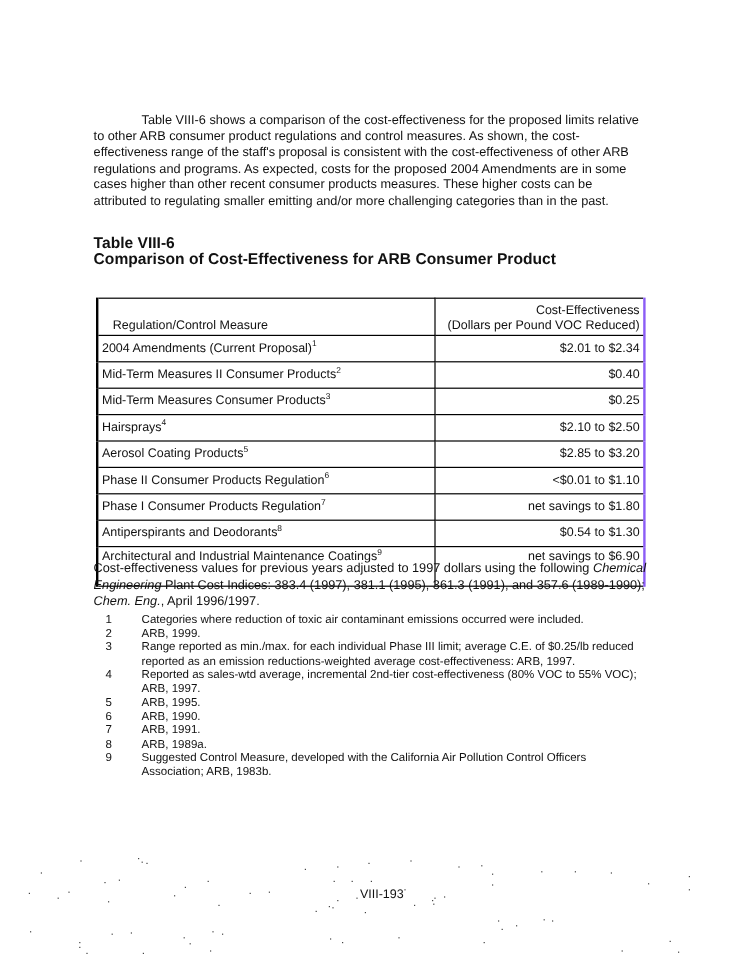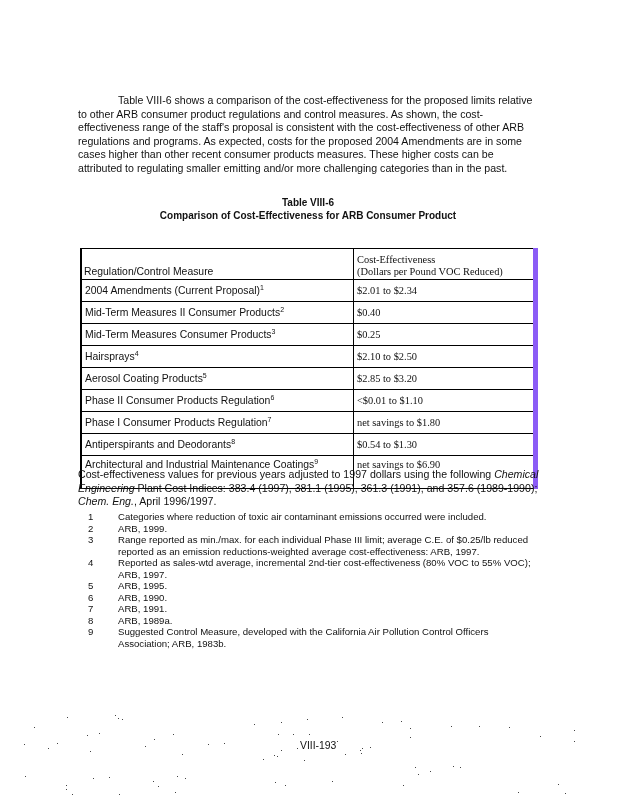--- a/index.html
+++ b/index.html
@@ -7,37 +7,37 @@
     width: 619px; height: 800px; position: relative; overflow: hidden;
     font-family: "Liberation Sans", sans-serif; color: #111;
   }
   .para {
     position: absolute; left: 78px; top: 94px; width: 460px;
     font-size: 10.6px; line-height: 13.6px; margin: 0;
   }
   .para .indent { display: inline-block; width: 40px; }
   .title-block {
     position: absolute; left: 78px; top: 196px; width: 460px;
-    text-align: center; font-weight: bold; font-size: 10px; line-height: 13px;
+    text-align: left; font-weight: bold; font-size: 13px; line-height: 13px;
   }
   .title-block .em { font-style: italic; }
   table.ce {
     position: absolute; left: 80px; top: 248px; width: 458px;
     border-collapse: collapse; font-size: 10.4px;
   }
   table.ce td, table.ce th {
     border-top: 1px solid #000; border-bottom: 1px solid #000;
     padding: 1px 3px; vertical-align: top; font-weight: normal;
   }
   table.ce th { vertical-align: bottom; height: 28px; line-height: 12px; }
   table.ce td { height: 19px; line-height: 19px; }
   table.ce td.wrap { line-height: 12px; height: 28px; padding-top: 3px; }
   table.ce .c1 { width: 265px; text-align: left; border-left: 2px solid #000; border-right: 1px solid #000; }
-  table.ce .c2 { text-align: left; border-right: 5px solid #8b5cf6; font-family: Liberation Serif, serif; }
-  table.ce th.c1 { padding-left: 2px; border-radius: 11px; }
+  table.ce .c2 { text-align: right; border-right: 2px solid #8b5cf6; }
+  table.ce th.c1 { padding-left: 12px; border-radius: 11px; }
   sup { font-size: 7px; line-height: 0; }
   .notes {
     position: absolute; left: 78px; top: 468px; width: 462px;
     font-size: 10.6px; line-height: 13.6px;
   }
   .notes .i { font-style: italic; }
   .fn { position: absolute; left: 88px; width: 452px; font-size: 9.6px; line-height: 11.5px; }
   .fn-row { display: flex; }
   .fn-num { width: 30px; flex: none; }
   .fn-text { flex: 1; }

